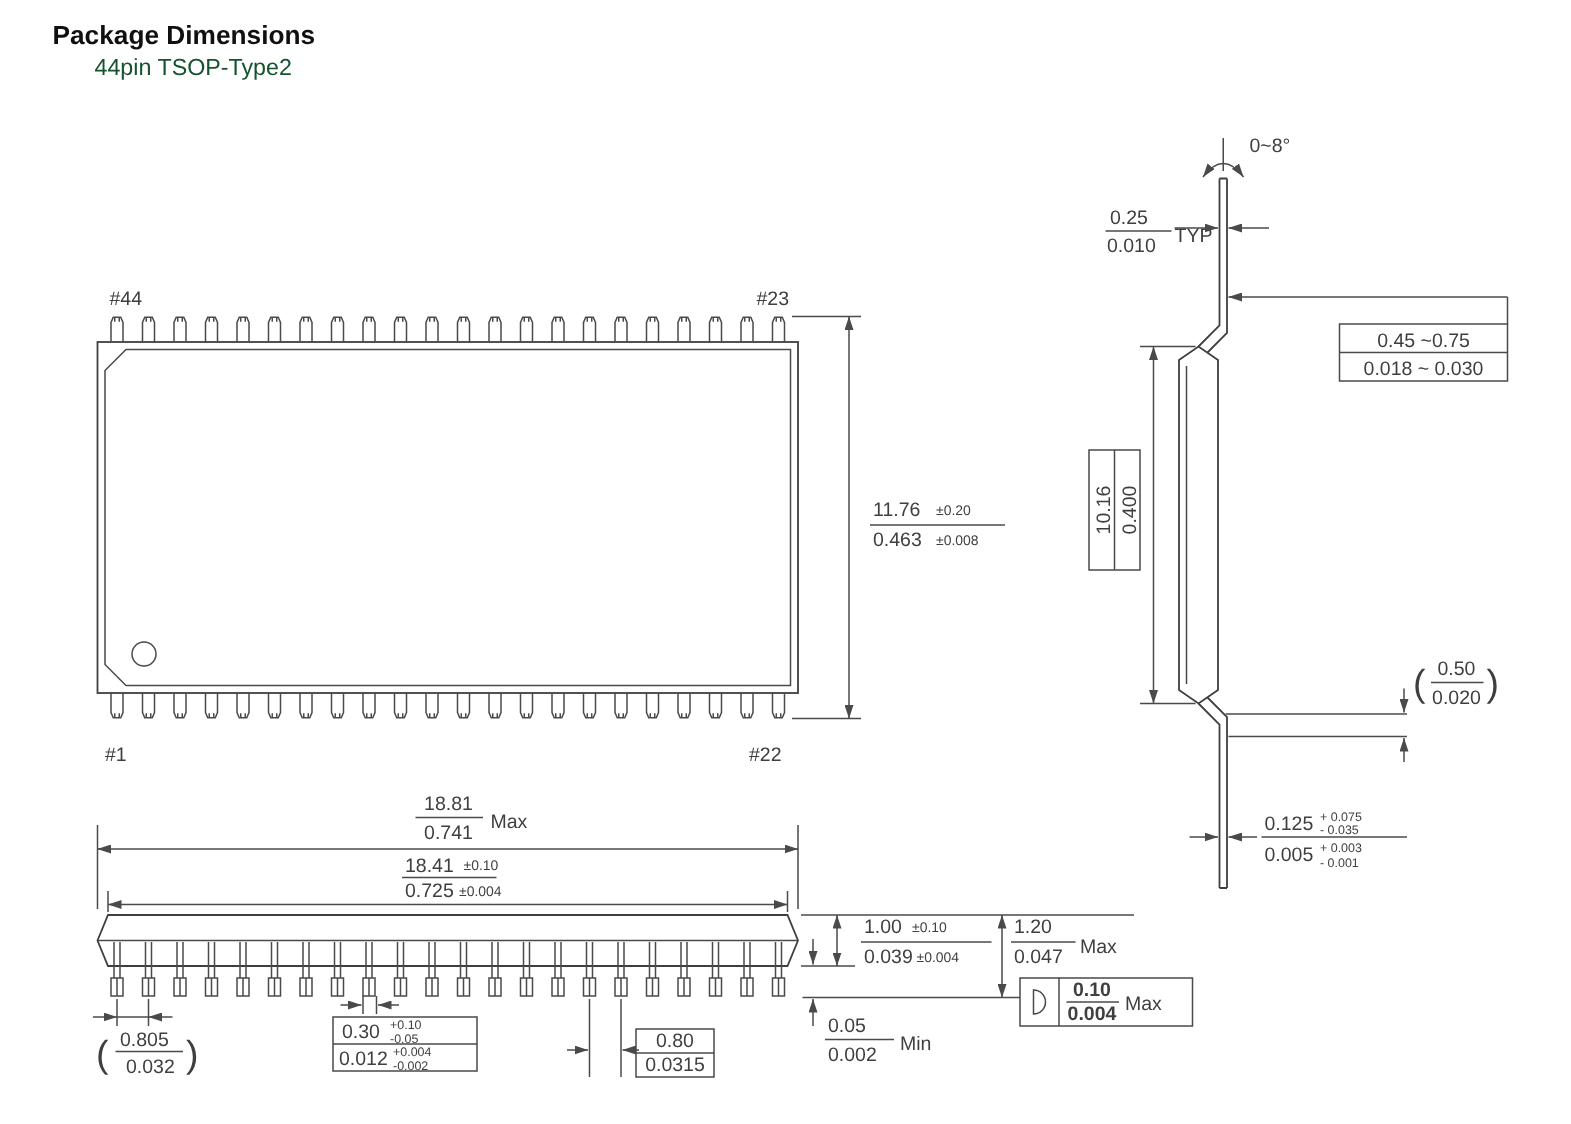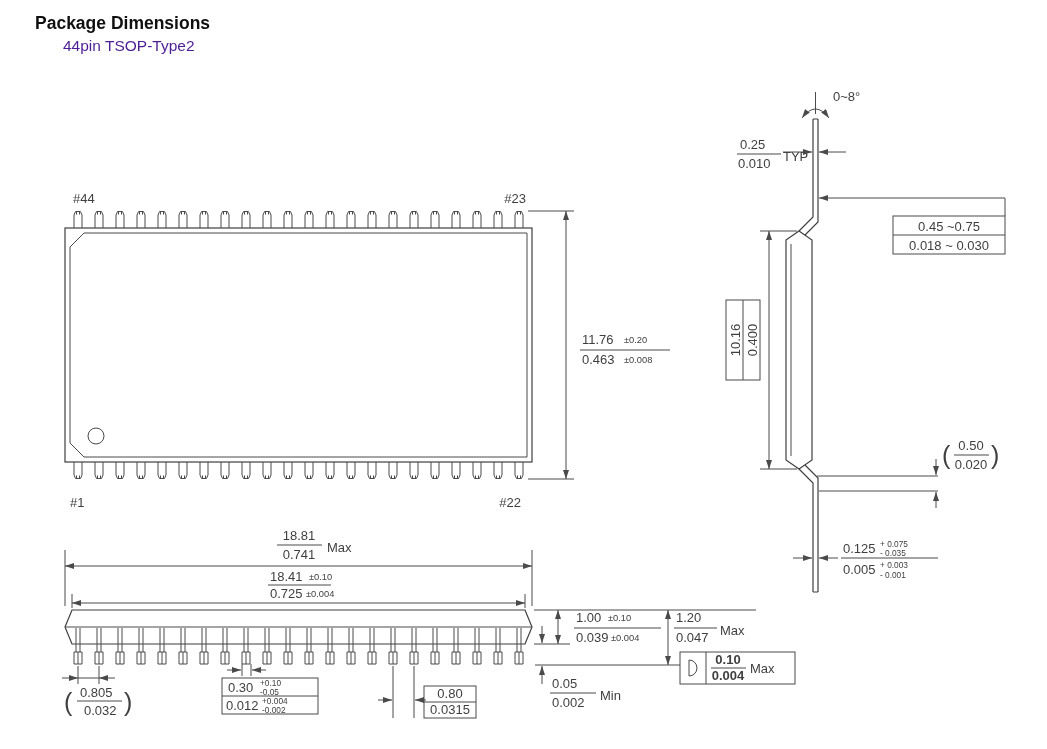--- a/index.html
+++ b/index.html
@@ -1,18 +1,18 @@
 <!DOCTYPE html>
 <html><head>
 <meta charset="utf-8">
 <style>
   html,body{margin:0;padding:0;background:#ffffff;width:1047px;height:749px;overflow:hidden;}
   .page{position:relative;width:1047px;height:533px;font-family:"Liberation Sans",sans-serif;background:#fff;}
   .title{position:absolute;left:35px;top:13px;font-size:17.5px;font-weight:bold;color:#101010;}
-  .subtitle{position:absolute;left:63px;top:37px;font-size:15.5px;color:#4c1d95;}
+  .subtitle{position:absolute;left:63px;top:37px;font-size:15.5px;color:#14532d;}
   svg{position:absolute;left:0;top:0;}
   .b{stroke:#3f3f3f;stroke-width:1.2;fill:none;}
   .d{stroke:#4a4a4a;stroke-width:1;fill:none;}
   text{fill:#3f3f3f;font-size:13px;font-family:"Liberation Sans",sans-serif;}
   text.sm{font-size:9.3px;}
   text.xs{font-size:8.3px;}
   text.paren{font-size:25px;font-weight:300;}
   text.bold{font-weight:bold;}
   .mid{text-anchor:middle;}
   .end{text-anchor:end;}

